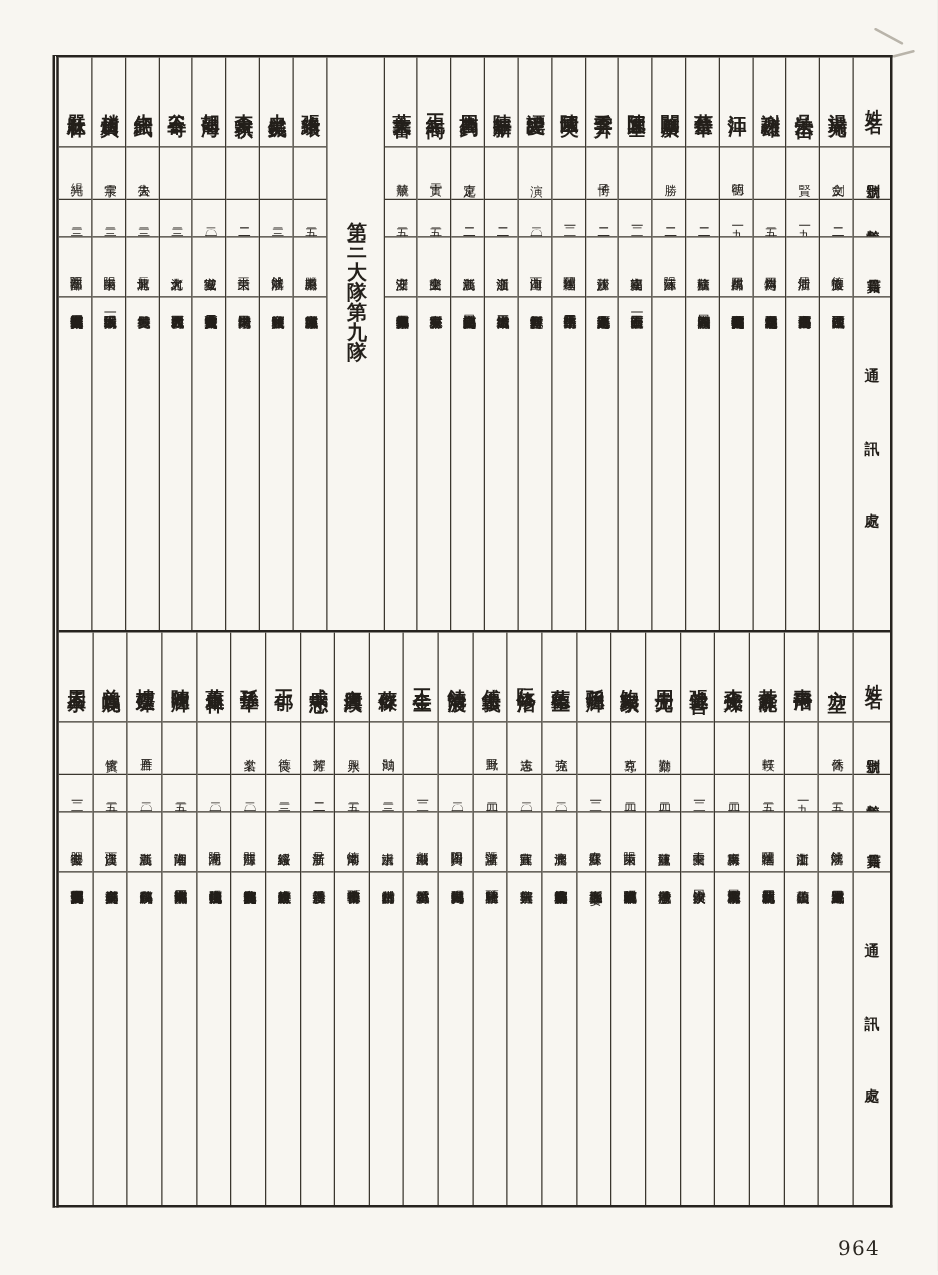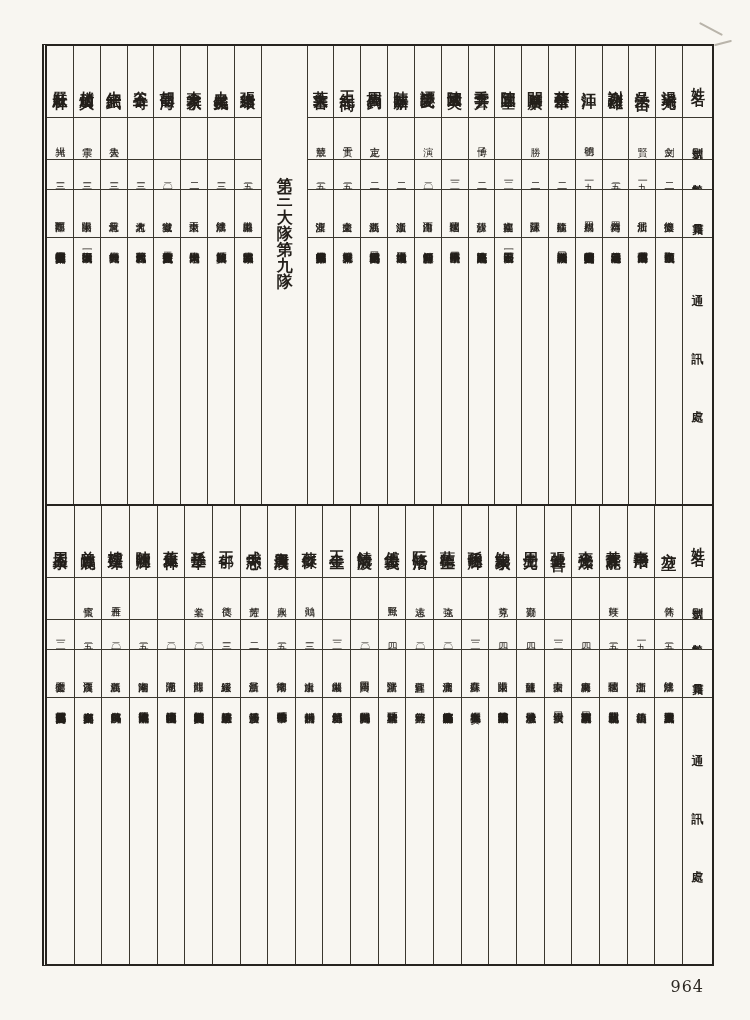--- a/index.html
+++ b/index.html
@@ -54,21 +54,21 @@
   .c-addr>span{max-height:148px;line-height:12px;}
   .col-header .cell{font-weight:bold;}
   .col-header .c-name{font-size:14px;}
   .col-header .c-name>span{letter-spacing:6px;}
   .col-header .c-alias,.col-header .c-age,.col-header .c-origin{font-size:11px;}
   .col-header .c-addr{align-items:center;padding-top:0;font-size:12px;}
   .col-header .c-addr>span{max-height:none;letter-spacing:58px;}
   .c-unit{flex:1 1 0;align-items:flex-start;padding-top:118px;font-size:16px;font-weight:bold;}
   .c-unit>span{max-height:none;letter-spacing:16px;}
   .page-num{
-    position:absolute;right:46px;bottom:24px;
+    position:absolute;right:46px;bottom:12px;
     font-size:16px;color:#2c2822;
     font-family:"DejaVu Serif",serif;letter-spacing:1px;
   }
   .pencil{position:absolute;background:#b9b4aa;border-radius:2px;height:2px;}
   .pencil-a{left:698px;top:28px;width:26px;transform:rotate(28deg);}
   .pencil-b{left:714px;top:42px;width:18px;transform:rotate(-14deg);}
 </style>
 </head>
 <body>
 

